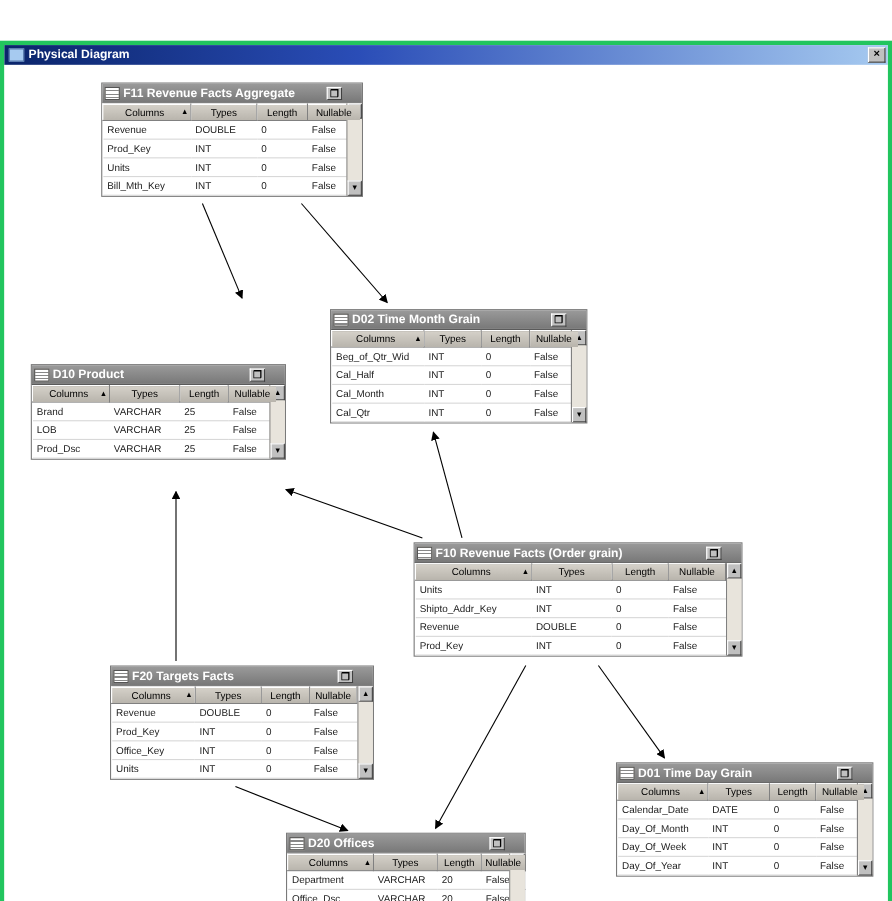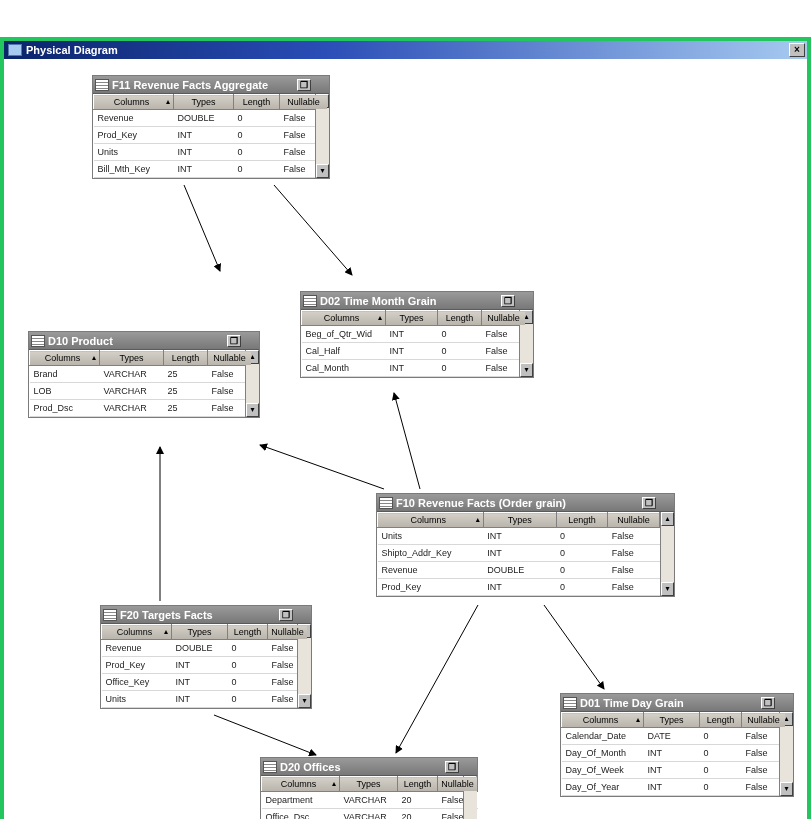--- a/index.html
+++ b/index.html
@@ -247,21 +247,21 @@
                 </tbody>
               </table>
             </div>
             <div class="vscroll">
               <div class="sbtn">▴</div>
               <div class="strack"></div>
               <div class="sbtn">▾</div>
             </div>
           </div>
         </div>
-        <div class="entity" style="left: 296px; top: 232px; width: 234px;">
+        <div class="entity" style="left: 296px; top: 222px; width: 234px;">
           <div class="entity-header">
             <div class="e-icon"></div>
             <div class="e-title">D02 Time Month Grain</div>
             <div class="e-btn">❐</div>
           </div>
           <div class="entity-body">
             <div class="entity-grid">
               <table>
                 <colgroup>
                   <col style="width: 84px;">
@@ -285,20 +285,26 @@
                     <td>False</td>
                   </tr>
                   <tr>
                     <td>Cal_Half</td>
                     <td>INT</td>
                     <td>0</td>
                     <td>False</td>
                   </tr>
                   <tr>
                     <td>Cal_Month</td>
+                    <td>INT</td>
+                    <td>0</td>
+                    <td>False</td>
+                  </tr>
+                  <tr>
+                    <td>Cal_Qtr</td>
                     <td>INT</td>
                     <td>0</td>
                     <td>False</td>
                   </tr>
                 </tbody>
               </table>
             </div>
             <div class="vscroll">
               <div class="sbtn">▴</div>
               <div class="strack"></div>
@@ -409,21 +415,21 @@
                 </tbody>
               </table>
             </div>
             <div class="vscroll">
               <div class="sbtn">▴</div>
               <div class="strack"></div>
               <div class="sbtn">▾</div>
             </div>
           </div>
         </div>
-        <div class="entity" style="left: 96px; top: 546px; width: 212px;">
+        <div class="entity" style="left: 96px; top: 546px; width: 240px;">
           <div class="entity-header">
             <div class="e-icon"></div>
             <div class="e-title">F20 Targets Facts</div>
             <div class="e-btn">❐</div>
           </div>
           <div class="entity-body">
             <div class="entity-grid">
               <table>
                 <colgroup>
                   <col style="width: 70px;">

